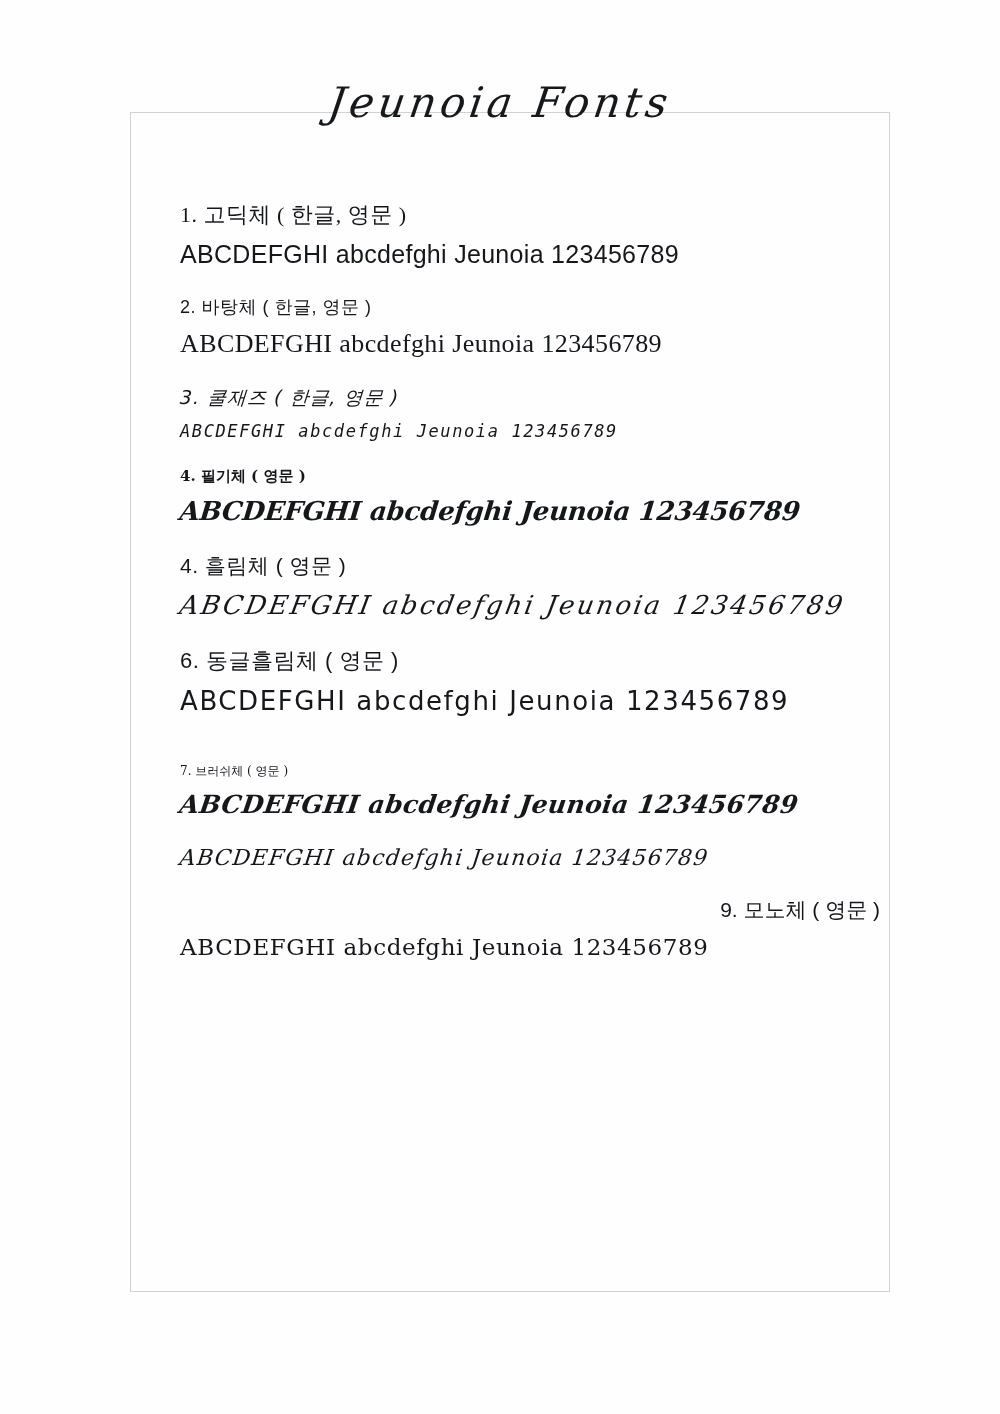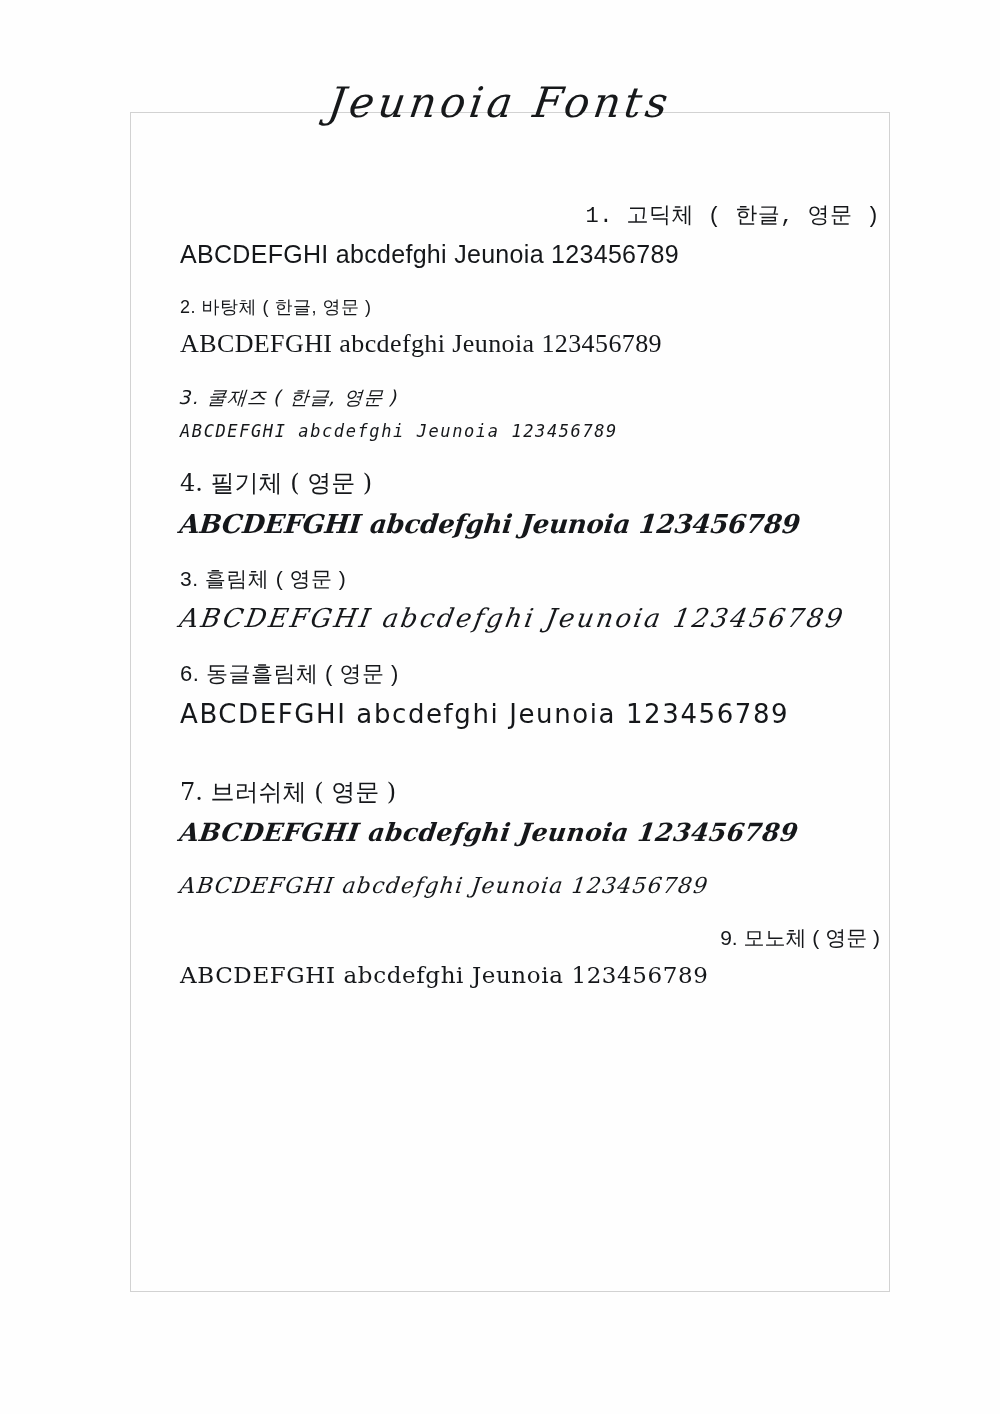--- a/index.html
+++ b/index.html
@@ -67,45 +67,45 @@
     white-space: nowrap;
   }
 
   .entry .sample {
     font-size: 23px;
     color: #15171a;
     white-space: nowrap;
   }
 
   
-  .e1 .label { font-family: Liberation Mono, monospace; font-size: 22px; letter-spacing: 0.5px; text-align: right; }
+  .e1 .label { font-family: Liberation Serif, serif; font-size: 22px; letter-spacing: 0.5px; }
   .e1 .sample { font-family: "Liberation Sans", sans-serif; font-size: 25px; letter-spacing: 0.3px; }
 
   
   .e2 .label { font-family: "Liberation Sans", sans-serif; font-size: 18px; letter-spacing: 0.5px; }
   .e2 .sample { font-family: "Liberation Serif", serif; font-size: 26px; letter-spacing: 0.4px; }
 
   
   .e3 .label { font-family: "DejaVu Sans", sans-serif; font-size: 19px; font-style: italic; letter-spacing: 1px; transform: skewX(-4deg); display:inline-block; }
   .e3 .sample { font-family: "DejaVu Sans Mono", monospace; font-size: 17px; font-style: italic; letter-spacing: 1.6px; }
 
   
-  .e4 .label { font-family: "DejaVu Serif", serif; font-size: 24px; font-weight: 400; }
+  .e4 .label { font-family: "DejaVu Serif", serif; font-size: 15px; font-weight: 700; }
   .e4 .sample { font-family: "DejaVu Serif", serif; font-size: 26px; font-weight: 700; font-style: italic; letter-spacing: -0.2px; transform: skewX(-6deg); display:inline-block; }
 
   
   .e5 .label { font-family: "Liberation Sans", sans-serif; font-size: 21px; letter-spacing: 0.5px; }
   .e5 .sample { font-family: "DejaVu Serif", serif; font-size: 26px; font-style: italic; font-weight: 300; letter-spacing: 2.5px; transform: skewX(-10deg); display:inline-block; }
 
   
   .e6 .label { font-family: "Liberation Sans", sans-serif; font-size: 22px; letter-spacing: 0.5px; }
   .e6 .sample { font-family: "DejaVu Sans", sans-serif; font-size: 26px; letter-spacing: 1.6px; font-weight: 400; }
 
   
-  .e7 .label { font-family: "DejaVu Serif", serif; font-size: 24px; margin-top: 47px; }
+  .e7 .label { font-family: "DejaVu Serif", serif; font-size: 12px; margin-top: 47px; }
   .e7 .sample { font-family: "DejaVu Serif", serif; font-size: 25px; font-weight: 700; font-style: italic; letter-spacing: 0.4px; transform: skewX(-8deg); display:inline-block; }
 
   
   .e8 .label { font-family: "DejaVu Serif", serif; font-size: 21px; font-style: italic; }
   .e8 .sample { font-family: "DejaVu Serif", serif; font-size: 22px; font-style: italic; letter-spacing: 1.2px; transform: skewX(-7deg); display:inline-block; }
 
   
   .e9 .label { font-family: "Liberation Sans", sans-serif; font-size: 21px; text-align: right; }
   .e9 .sample { font-family: "DejaVu Serif", serif; font-size: 23px; letter-spacing: 0.6px; }
 </style>
@@ -134,21 +134,21 @@
       <div class="label">3. 쿨재즈 ( 한글, 영문 )</div>
       <div class="sample">ABCDEFGHI abcdefghi Jeunoia 123456789</div>
     </div>
 
     <div class="entry e4">
       <div class="label">4. 필기체 ( 영문 )</div>
       <div class="sample">ABCDEFGHI abcdefghi Jeunoia 123456789</div>
     </div>
 
     <div class="entry e5">
-      <div class="label">3. 흘림체 ( 영문 )</div>
+      <div class="label">4. 흘림체 ( 영문 )</div>
       <div class="sample">ABCDEFGHI abcdefghi Jeunoia 123456789</div>
     </div>
 
     <div class="entry e6">
       <div class="label">6. 동글흘림체 ( 영문 )</div>
       <div class="sample">ABCDEFGHI abcdefghi Jeunoia 123456789</div>
     </div>
 
     <div class="entry e7">
       <div class="label">7. 브러쉬체 ( 영문 )</div>

